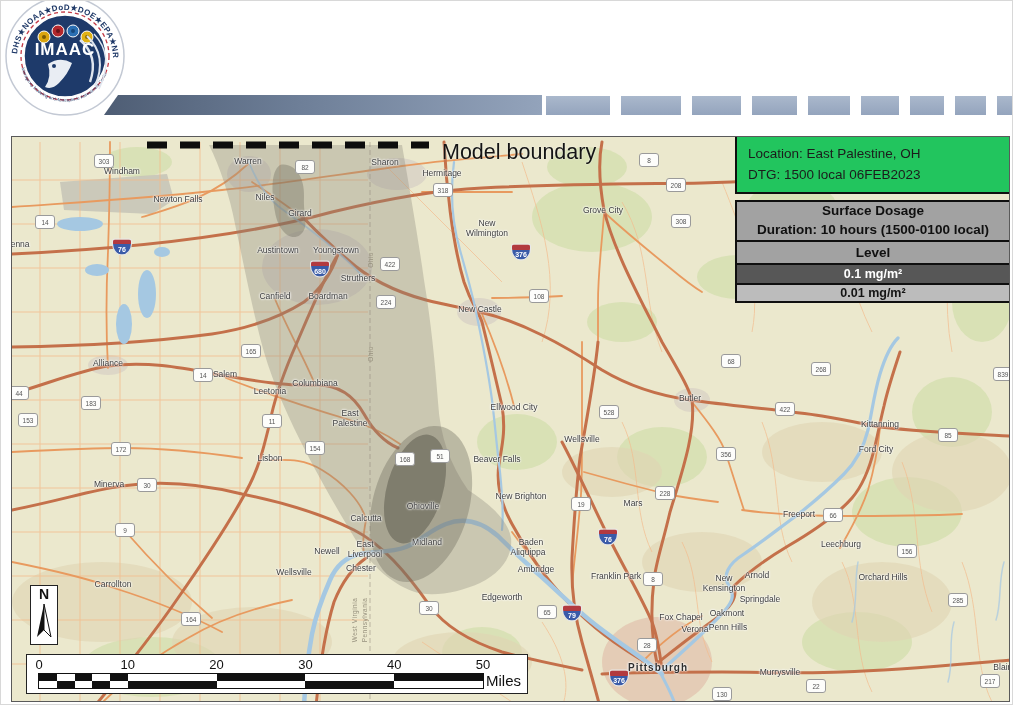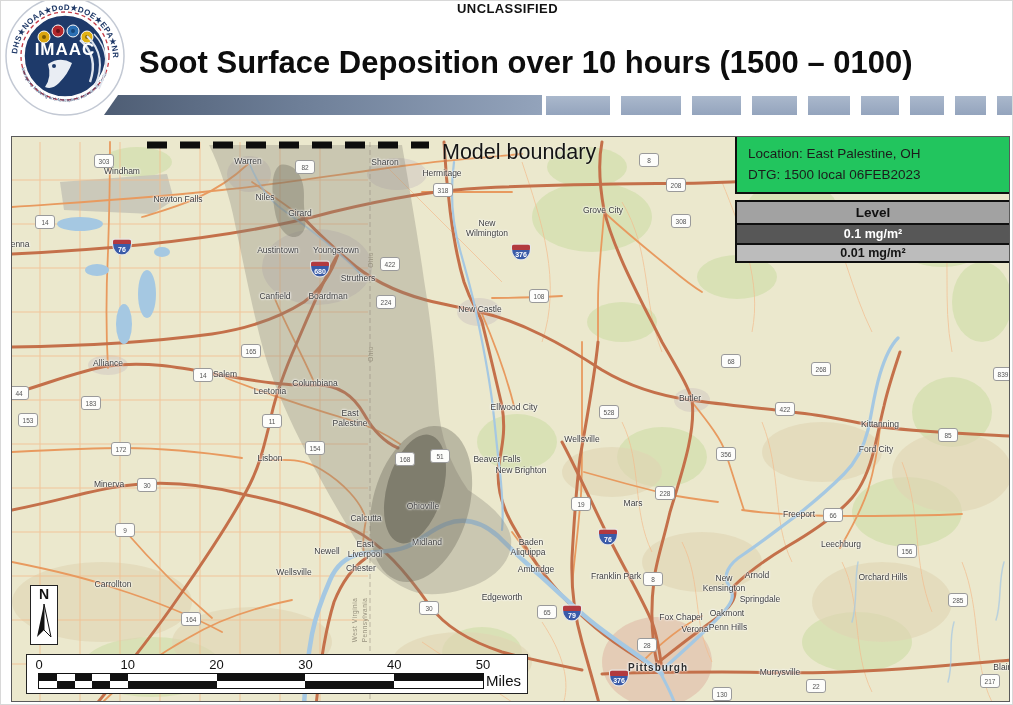--- a/index.html
+++ b/index.html
@@ -57,22 +57,20 @@
   .sbar .rowa,.sbar .rowb{position:absolute;left:0;width:444px;height:7px;display:flex;}
   .sbar .rowa{top:0;} .sbar .rowb{top:7px;}
   .sbar i{display:block;height:7px;}
   .miles{position:absolute;right:6px;top:17px;font-size:15px;color:#111;}
 </style>
 </head>
 <body>
 
 <div class="page">
 
-  <div class="classification">UNCLASSIFIED</div>
-  <div class="title">Soot Surface Deposition over 10 hours (1500 – 0100)</div>
   <div class="gradbar"></div>
   <div id="segholder">
       <div class="gradseg" style="left: 545px; width: 64px;"></div>
       <div class="gradseg" style="left: 620px; width: 60px;"></div>
       <div class="gradseg" style="left: 691px; width: 49px;"></div>
       <div class="gradseg" style="left: 751px; width: 45px;"></div>
       <div class="gradseg" style="left: 807px; width: 42px;"></div>
       <div class="gradseg" style="left: 860px; width: 38px;"></div>
       <div class="gradseg" style="left: 909px; width: 34px;"></div>
       <div class="gradseg" style="left: 954px; width: 31px;"></div>
@@ -290,21 +288,21 @@
         <div class="city" style="left: 213px; top: 238px;">Salem</div>
         <div class="city" style="left: 258px; top: 255px;">Leetonia</div>
         <div class="city" style="left: 303px; top: 247px;">Columbiana</div>
         <div class="city" style="left: 338px; top: 282px;">East
 Palestine</div>
         <div class="city" style="left: 258px; top: 322px;">Lisbon</div>
         <div class="city" style="left: 97px; top: 348px;">Minerva</div>
         <div class="city" style="left: 502px; top: 271px;">Ellwood City</div>
         <div class="city" style="left: 570px; top: 303px;">Wellsville</div>
         <div class="city" style="left: 485px; top: 323px;">Beaver Falls</div>
-        <div class="city" style="left: 489px; top: 334px; padding-left: 40px;">New Brighton</div>
+        <div class="city" style="left: 489px; top: 360px; padding-left: 40px;">New Brighton</div>
         <div class="city" style="left: 678px; top: 262px;">Butler</div>
         <div class="city" style="left: 868px; top: 288px;">Kittanning</div>
         <div class="city" style="left: 864px; top: 313px;">Ford City</div>
         <div class="city" style="left: 621px; top: 367px;">Mars</div>
         <div class="city" style="left: 787px; top: 378px;">Freeport</div>
         <div class="city" style="left: 354px; top: 382px;">Calcutta</div>
         <div class="city" style="left: 411px; top: 370px;">Ohioville</div>
         <div class="city" style="left: 415px; top: 406px;">Midland</div>
         <div class="city" style="left: 353px; top: 413px;">East
 Liverpool</div>
@@ -385,20 +383,24 @@
       </div>
 
     <div class="boundary-label">Model boundary</div>
 
     <div class="infobox">
       <div>Location: East Palestine, OH</div>
       <div>DTG: 1500 local 06FEB2023</div>
     </div>
 
     <div class="legend">
+      <div class="lrow lhead" style="background: rgb(162, 162, 162);">
+        <div>Surface Dosage</div>
+        <div>Duration: 10 hours (1500-0100 local)</div>
+      </div>
       <div class="lrow llevel" style="background: rgb(162, 162, 162);">
         <div>Level</div>
       </div>
       <div id="legend-rows">
           <div class="lrow ldata" style="background: rgb(87, 87, 87); color: rgb(255, 255, 255); height: 22px;">0.1 mg/m²</div>
           <div class="lrow ldata" style="background: rgb(188, 188, 188); color: rgb(20, 20, 20); height: 20px;">0.01 mg/m²</div>
         </div>
     </div>
 
     <div class="north">

